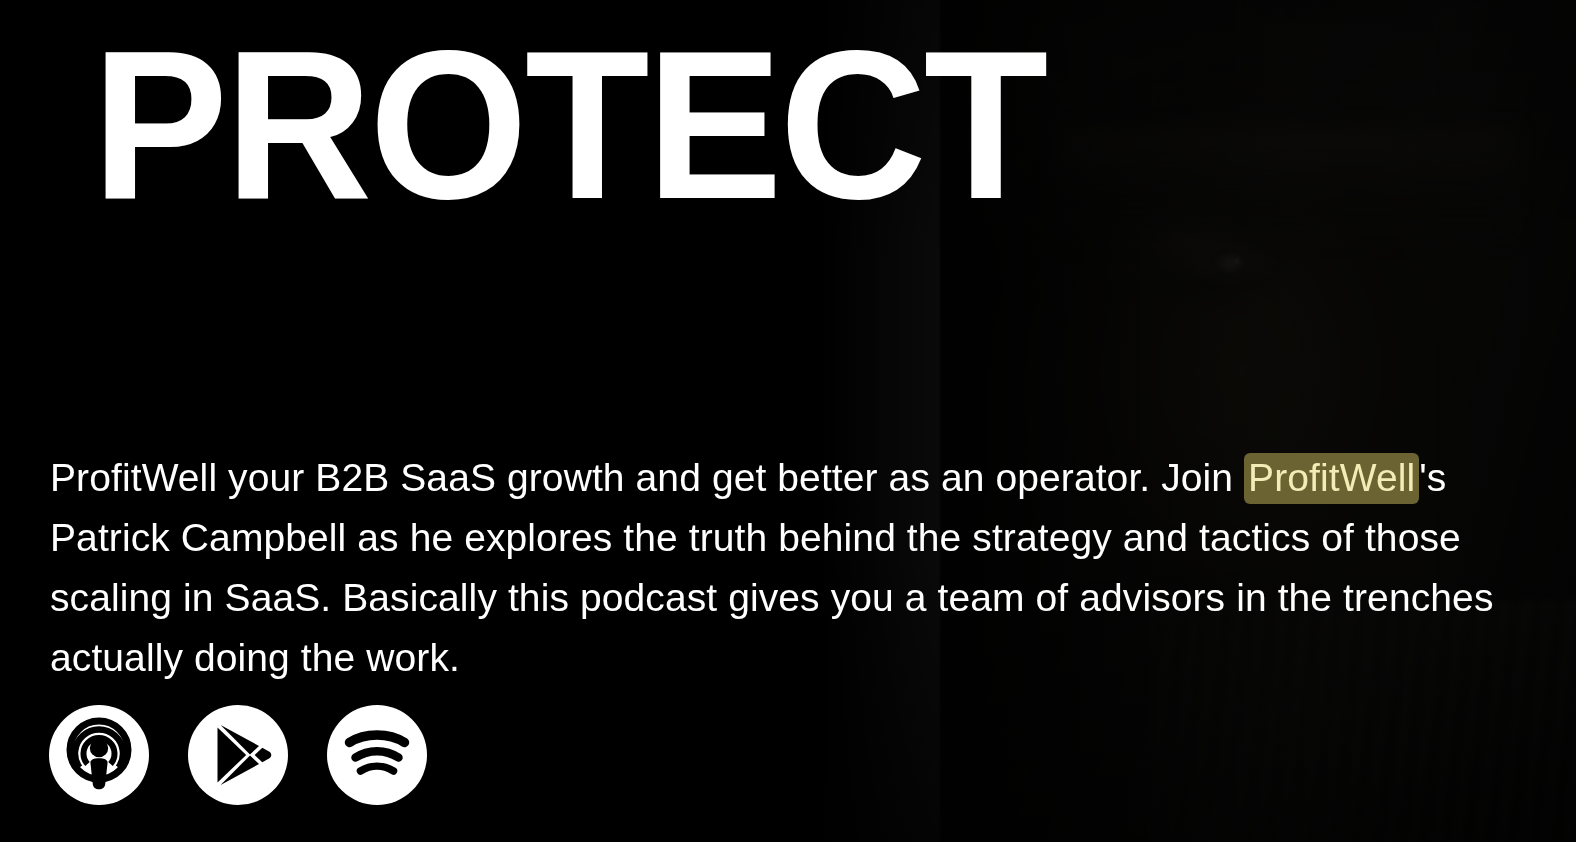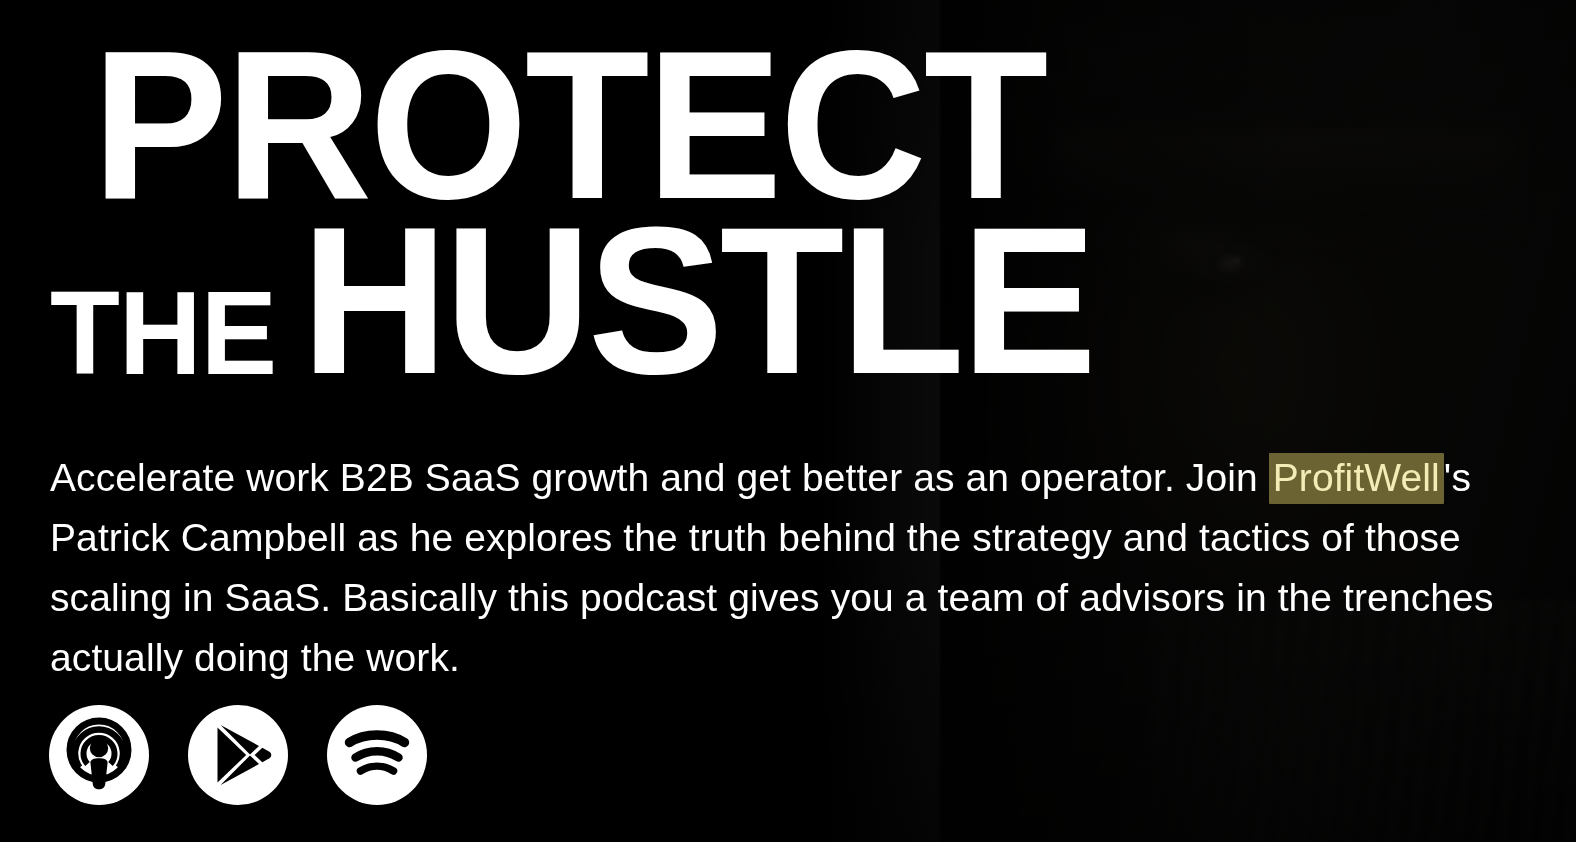--- a/index.html
+++ b/index.html
@@ -152,21 +152,21 @@
     line-height: 60px;
     color: #ffffff;
     font-weight: normal;
     letter-spacing: 0.1px;
   }
   .brand-link {
     background-color: #6b6332;
     color: #f3ecb6;
     text-decoration: none;
     padding: 3px 4px 5px 4px;
-    border-radius: 1px;
+    border-radius: 6px;
   }
 
   
   .social-row {
     position: absolute;
     left: 49px;
     top: 705px;
     display: flex;
     gap: 39px;
     align-items: center;
@@ -190,28 +190,24 @@
     <div class="photo-brow"></div>
     <div class="photo-eye"></div>
     <div class="photo-hair"></div>
     <div class="photo-vignette"></div>
   </div>
 
   <div class="hero-content">
 
     <div class="logo">
       <span class="logo-line logo-line-1">PROTECT</span>
-      <span class="logo-line logo-line-2">
-        <span class="logo-the">THE</span>
-        <span class="logo-hustle">HUSTLE</span>
-      </span>
     </div>
 
     <p class="description">
-      <span>Accelerate work B2B SaaS growth and get better as an operator. Join </span><a class="brand-link" href="#">ProfitWell</a><span>'s Patrick Campbell as he explores the truth behind the strategy and tactics of those scaling in SaaS. Basically this podcast gives you a team of advisors in the trenches actually doing the work.</span>
+      <span>ProfitWell your B2B SaaS growth and get better as an operator. Join </span><a class="brand-link" href="#">ProfitWell</a><span>'s Patrick Campbell as he explores the truth behind the strategy and tactics of those scaling in SaaS. Basically this podcast gives you a team of advisors in the trenches actually doing the work.</span>
     </p>
 
     <div class="social-row">
 
       <a class="social-link" href="#">
         <svg viewBox="0 0 100 100" width="100" height="100">
           <circle cx="50" cy="50" r="50" fill="#ffffff"></circle>
           <g fill="none" stroke="#000000" stroke-linecap="butt">
             <circle cx="50" cy="45" r="29" stroke-width="7"></circle>
             <path d="M 30.5 62.5 A 24 24 0 1 1 69.5 62.5" stroke-width="6.5"></path>

